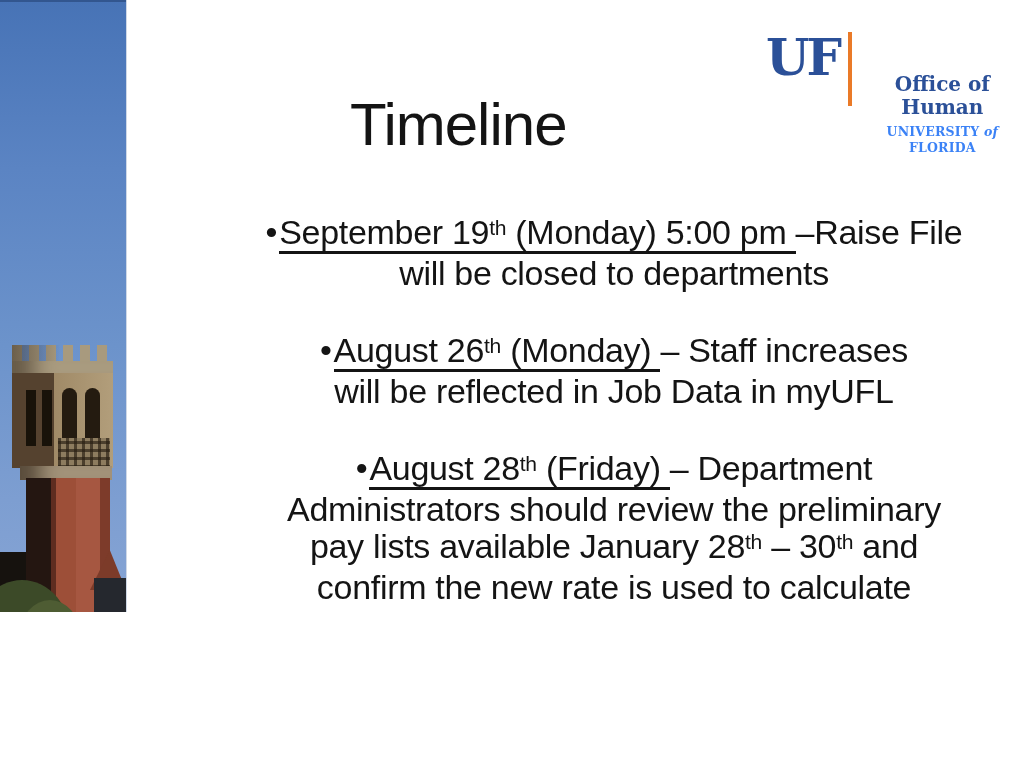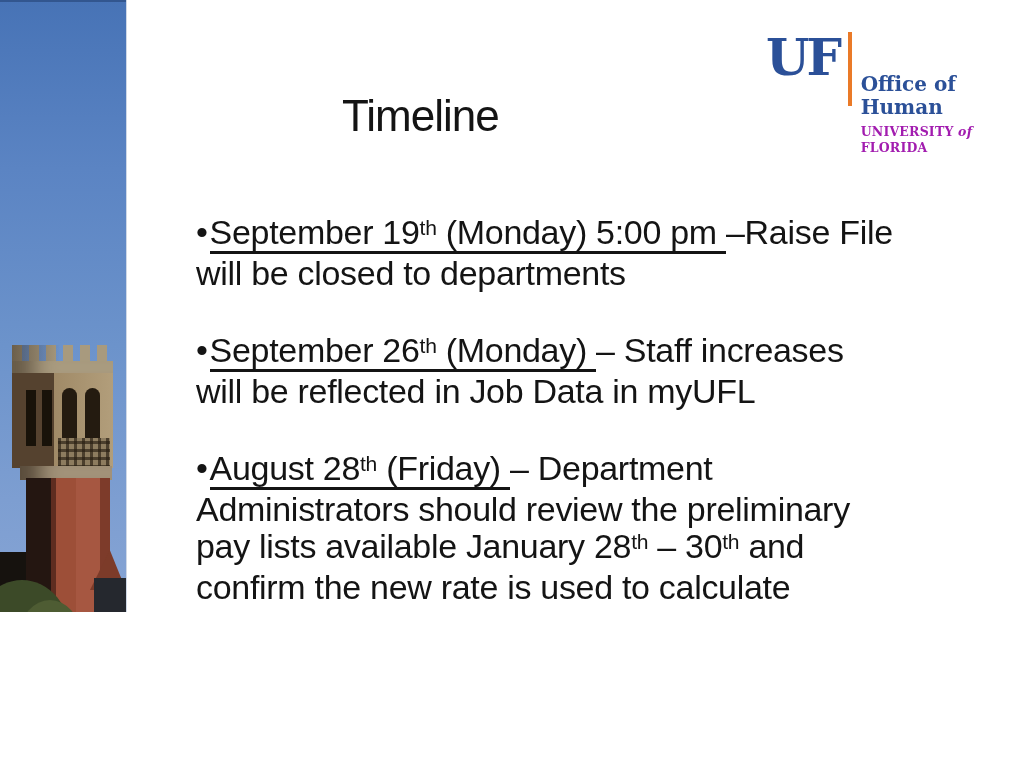--- a/index.html
+++ b/index.html
@@ -1,18 +1,18 @@
 <!DOCTYPE html>
 <html><head>
 <meta charset="utf-8">
 <style>
   html,body { margin:0; padding:0; background:#ffffff; }
   .slide {
     position:relative; width:1024px; height:612px; background:#ffffff;
-    font-family:"Liberation Sans", sans-serif; overflow:hidden;
+    font-family:"Liberation Sans", sans-serif; overflow:hidden;text-align:center;
   }
 
   
   .photo {
     position:absolute; left:0; top:0; width:126px; height:768px; overflow:hidden;
     background:linear-gradient(180deg,#4773b6 0%,#5b84c3 22%,#6c93cb 45%,#7d9ed1 65%,#8aa7d6 85%,#93afda 100%);
     border-right:1px solid #cfd8e6;
   }
   .photo div { position:absolute; }
   .p-topedge { left:0; top:0; width:126px; height:2px; background:rgba(25,50,95,.45); }
@@ -68,32 +68,32 @@
     font-family:"DejaVu Serif", serif; font-weight:bold; font-size:50px; line-height:52px;
     letter-spacing:-3px; color:#2b5098; margin-top:2px;
   }
   .logo-bar { width:4px; height:74px; background:#ea7a28; margin:2px 9px 0 9px; }
   .logo-text { display:flex; flex-direction:column; }
   .logo-dept {
     font-family:"DejaVu Serif", serif; font-weight:bold; font-size:20px; line-height:23px; color:#2b5098;margin-top:43px;
   }
   .logo-univ {
     font-family:"DejaVu Serif", serif; font-weight:bold; font-size:12.5px; line-height:16px;
-    color:#a21caf; margin-top:5px; letter-spacing:.2px;
+    color:#3b82f6; margin-top:5px; letter-spacing:.2px;
   }
   .logo-univ .of { font-style:italic; text-transform:lowercase; }
 
   
   .title {
-    position:absolute; left:342px; top:92px; margin:0;
-    font-size:44px; font-weight:400; letter-spacing:-1px; color:#141414; line-height:1.1;
+    position:absolute; left:350px; top:92px; margin:0;
+    font-size:60px; font-weight:400; letter-spacing:-1px; color:#141414; line-height:1.1;
   }
 
   
-  .content { position:absolute; left:196px; top:214px; width:800px; }
+  .content { position:absolute; left:214px; top:214px; width:800px; }
   ul.bullets { list-style:none; margin:0; padding:0; }
   ul.bullets li {
     font-size:34px; line-height:37px; color:#141414; margin:0 0 40px 0;
     white-space:pre-wrap; letter-spacing:-0.3px;
   }
   .marker { padding-right:2px; }
   .uline { border-bottom:3px solid #141414; }
   .sup { font-size:0.62em; position:relative; top:-0.42em; }
 </style>
 </head>
@@ -135,21 +135,21 @@
       <span class="logo-univ"><span>UNIVERSITY </span><span class="of">of</span><span> FLORIDA</span></span>
     </div>
   </div>
 
   <h1 class="title">Timeline</h1>
 
   <div class="content">
     <ul class="bullets">
         <li><span class="marker">•</span><span class="uline"><span>September 19</span><span class="sup">th</span><span> (Monday) 5:00 pm </span></span><span>–Raise File
 will be closed to departments</span></li>
-        <li><span class="marker">•</span><span class="uline"><span>September 26</span><span class="sup">th</span><span> (Monday) </span></span><span>– Staff increases
+        <li><span class="marker">•</span><span class="uline"><span>August 26</span><span class="sup">th</span><span> (Monday) </span></span><span>– Staff increases
 will be reflected in Job Data in myUFL</span></li>
         <li><span class="marker">•</span><span class="uline"><span>August 28</span><span class="sup">th</span><span> (Friday) </span></span><span>– Department
 Administrators should review the preliminary
 pay lists available January 28</span><span class="sup">th</span><span> – 30</span><span class="sup">th</span><span> and
 confirm the new rate is used to calculate
 earnings for the pay period ending 2/29/2011</span></li>
       </ul>
   </div>
 
 </div>

